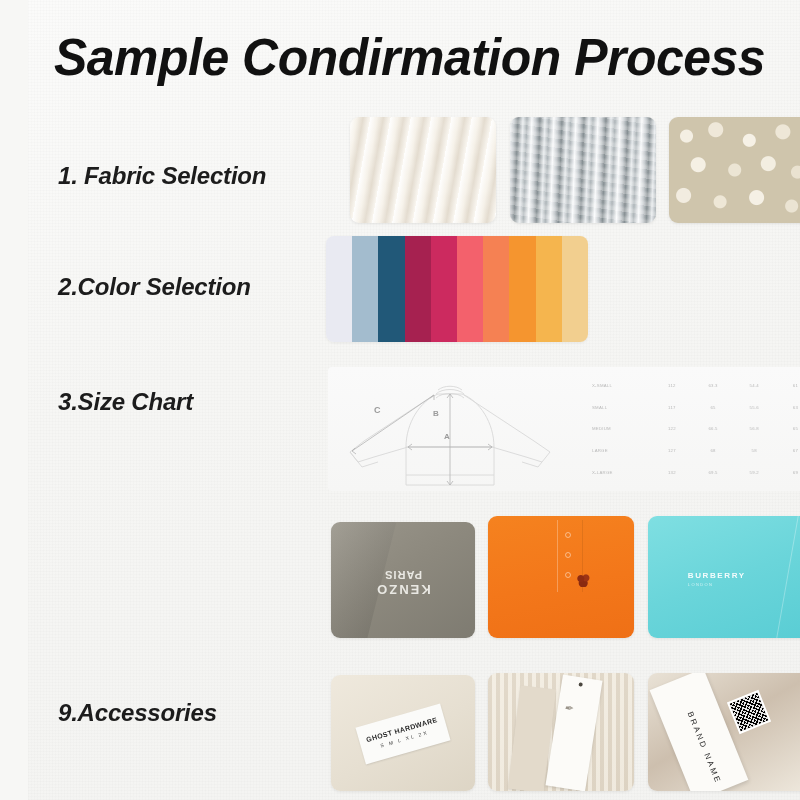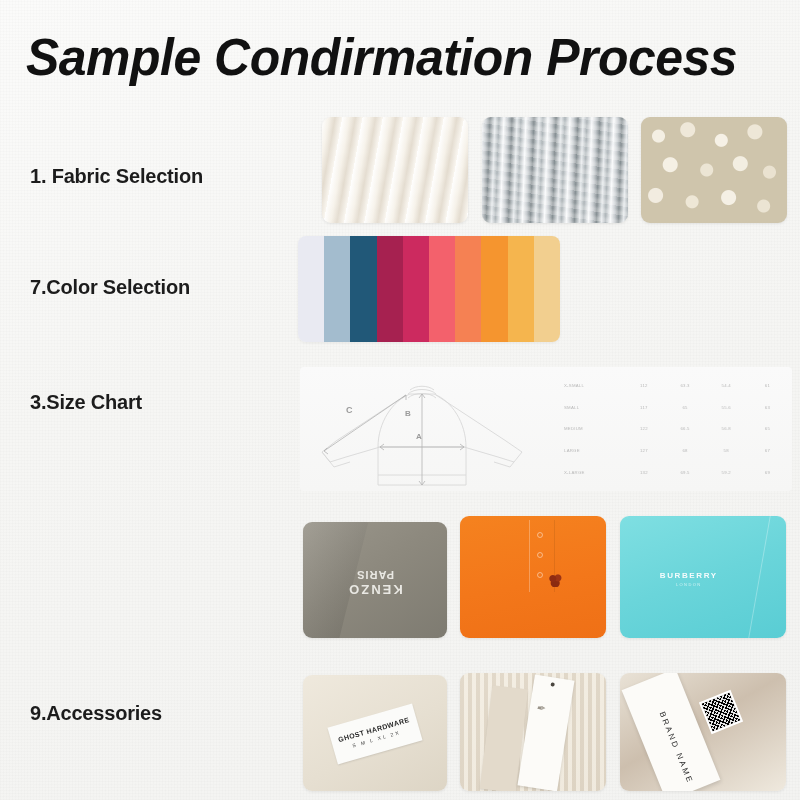--- a/index.html
+++ b/index.html
@@ -14,20 +14,21 @@
     background: #f7f7f5;
     position: relative;
   }
   #page {
     position: absolute;
     inset: 0;
     background:
       repeating-linear-gradient(0deg, rgba(0,0,0,0.012) 0px, rgba(0,0,0,0.012) 1px, rgba(255,255,255,0) 1px, rgba(255,255,255,0) 3px),
       repeating-linear-gradient(90deg, rgba(0,0,0,0.012) 0px, rgba(0,0,0,0.012) 1px, rgba(255,255,255,0) 1px, rgba(255,255,255,0) 3px),
       linear-gradient(160deg, #fbfbfa 0%, #f6f6f4 40%, #f3f3f1 100%);
+    margin-left: 28px;
   }
 
   
   #title {
     position: absolute;
     left: 26px;
     top: 28px;
     width: 760px;
     font-size: 52px;
     line-height: 58px;
@@ -37,23 +38,24 @@
     color: #111111;
     transform: scaleX(0.96);
     transform-origin: left center;
     white-space: nowrap;
   }
 
   
   .row-label {
     position: absolute;
     left: 30px;
-    font-size: 20px;
+    font-size: 24px;
     line-height: 30px;
     font-weight: 700;
+    font-style: italic;
     color: #1c1c1c;
     letter-spacing: -0.2px;
     width: 270px;
   }
   #label-1 { top: 161px; }
   #label-2 { top: 272px; }
   #label-3 { top: 387px; }
   #label-4 { top: 535px; }
   #label-5 { top: 698px; }
 
@@ -212,21 +214,21 @@
     background: linear-gradient(160deg, #7fdfe2 0%, #6ad5da 50%, #59cdd4 100%);
   }
   #logo-burberry .bb {
     position: absolute;
     left: 24%; top: 52%;
     transform: translateY(-50%);
     color: #ffffff;
     font-size: 8px;
     font-weight: 700;
     letter-spacing: 1.6px;
-    text-align: center;
+    text-align: left;
     opacity: 0.92;
   }
   #logo-burberry .bb small {
     display: block;
     font-size: 4px;
     font-weight: 400;
     letter-spacing: 1.4px;
     opacity: 0.75;
     margin-top: 2px;
   }
@@ -323,21 +325,21 @@
 <div id="page">
 
   <div id="title">Sample Condirmation Process</div>
 
   <div class="row-label" id="label-1">1. Fabric Selection</div>
 
   <div class="card" id="fabric-knit"></div>
   <div class="card" id="fabric-wave"></div>
   <div class="card" id="fabric-boucle"></div>
 
-  <div class="row-label" id="label-2">7.Color Selection</div>
+  <div class="row-label" id="label-2">2.Color Selection</div>
 
   <div id="palette">
     <div class="swatch" style="background: rgb(233, 234, 242);"></div>
     <div class="swatch" style="background: rgb(163, 188, 206);"></div>
     <div class="swatch" style="background: rgb(33, 88, 120);"></div>
     <div class="swatch" style="background: rgb(166, 33, 80);"></div>
     <div class="swatch" style="background: rgb(204, 42, 95);"></div>
     <div class="swatch" style="background: rgb(243, 97, 108);"></div>
     <div class="swatch" style="background: rgb(245, 129, 83);"></div>
     <div class="swatch" style="background: rgb(245, 149, 47);"></div>

